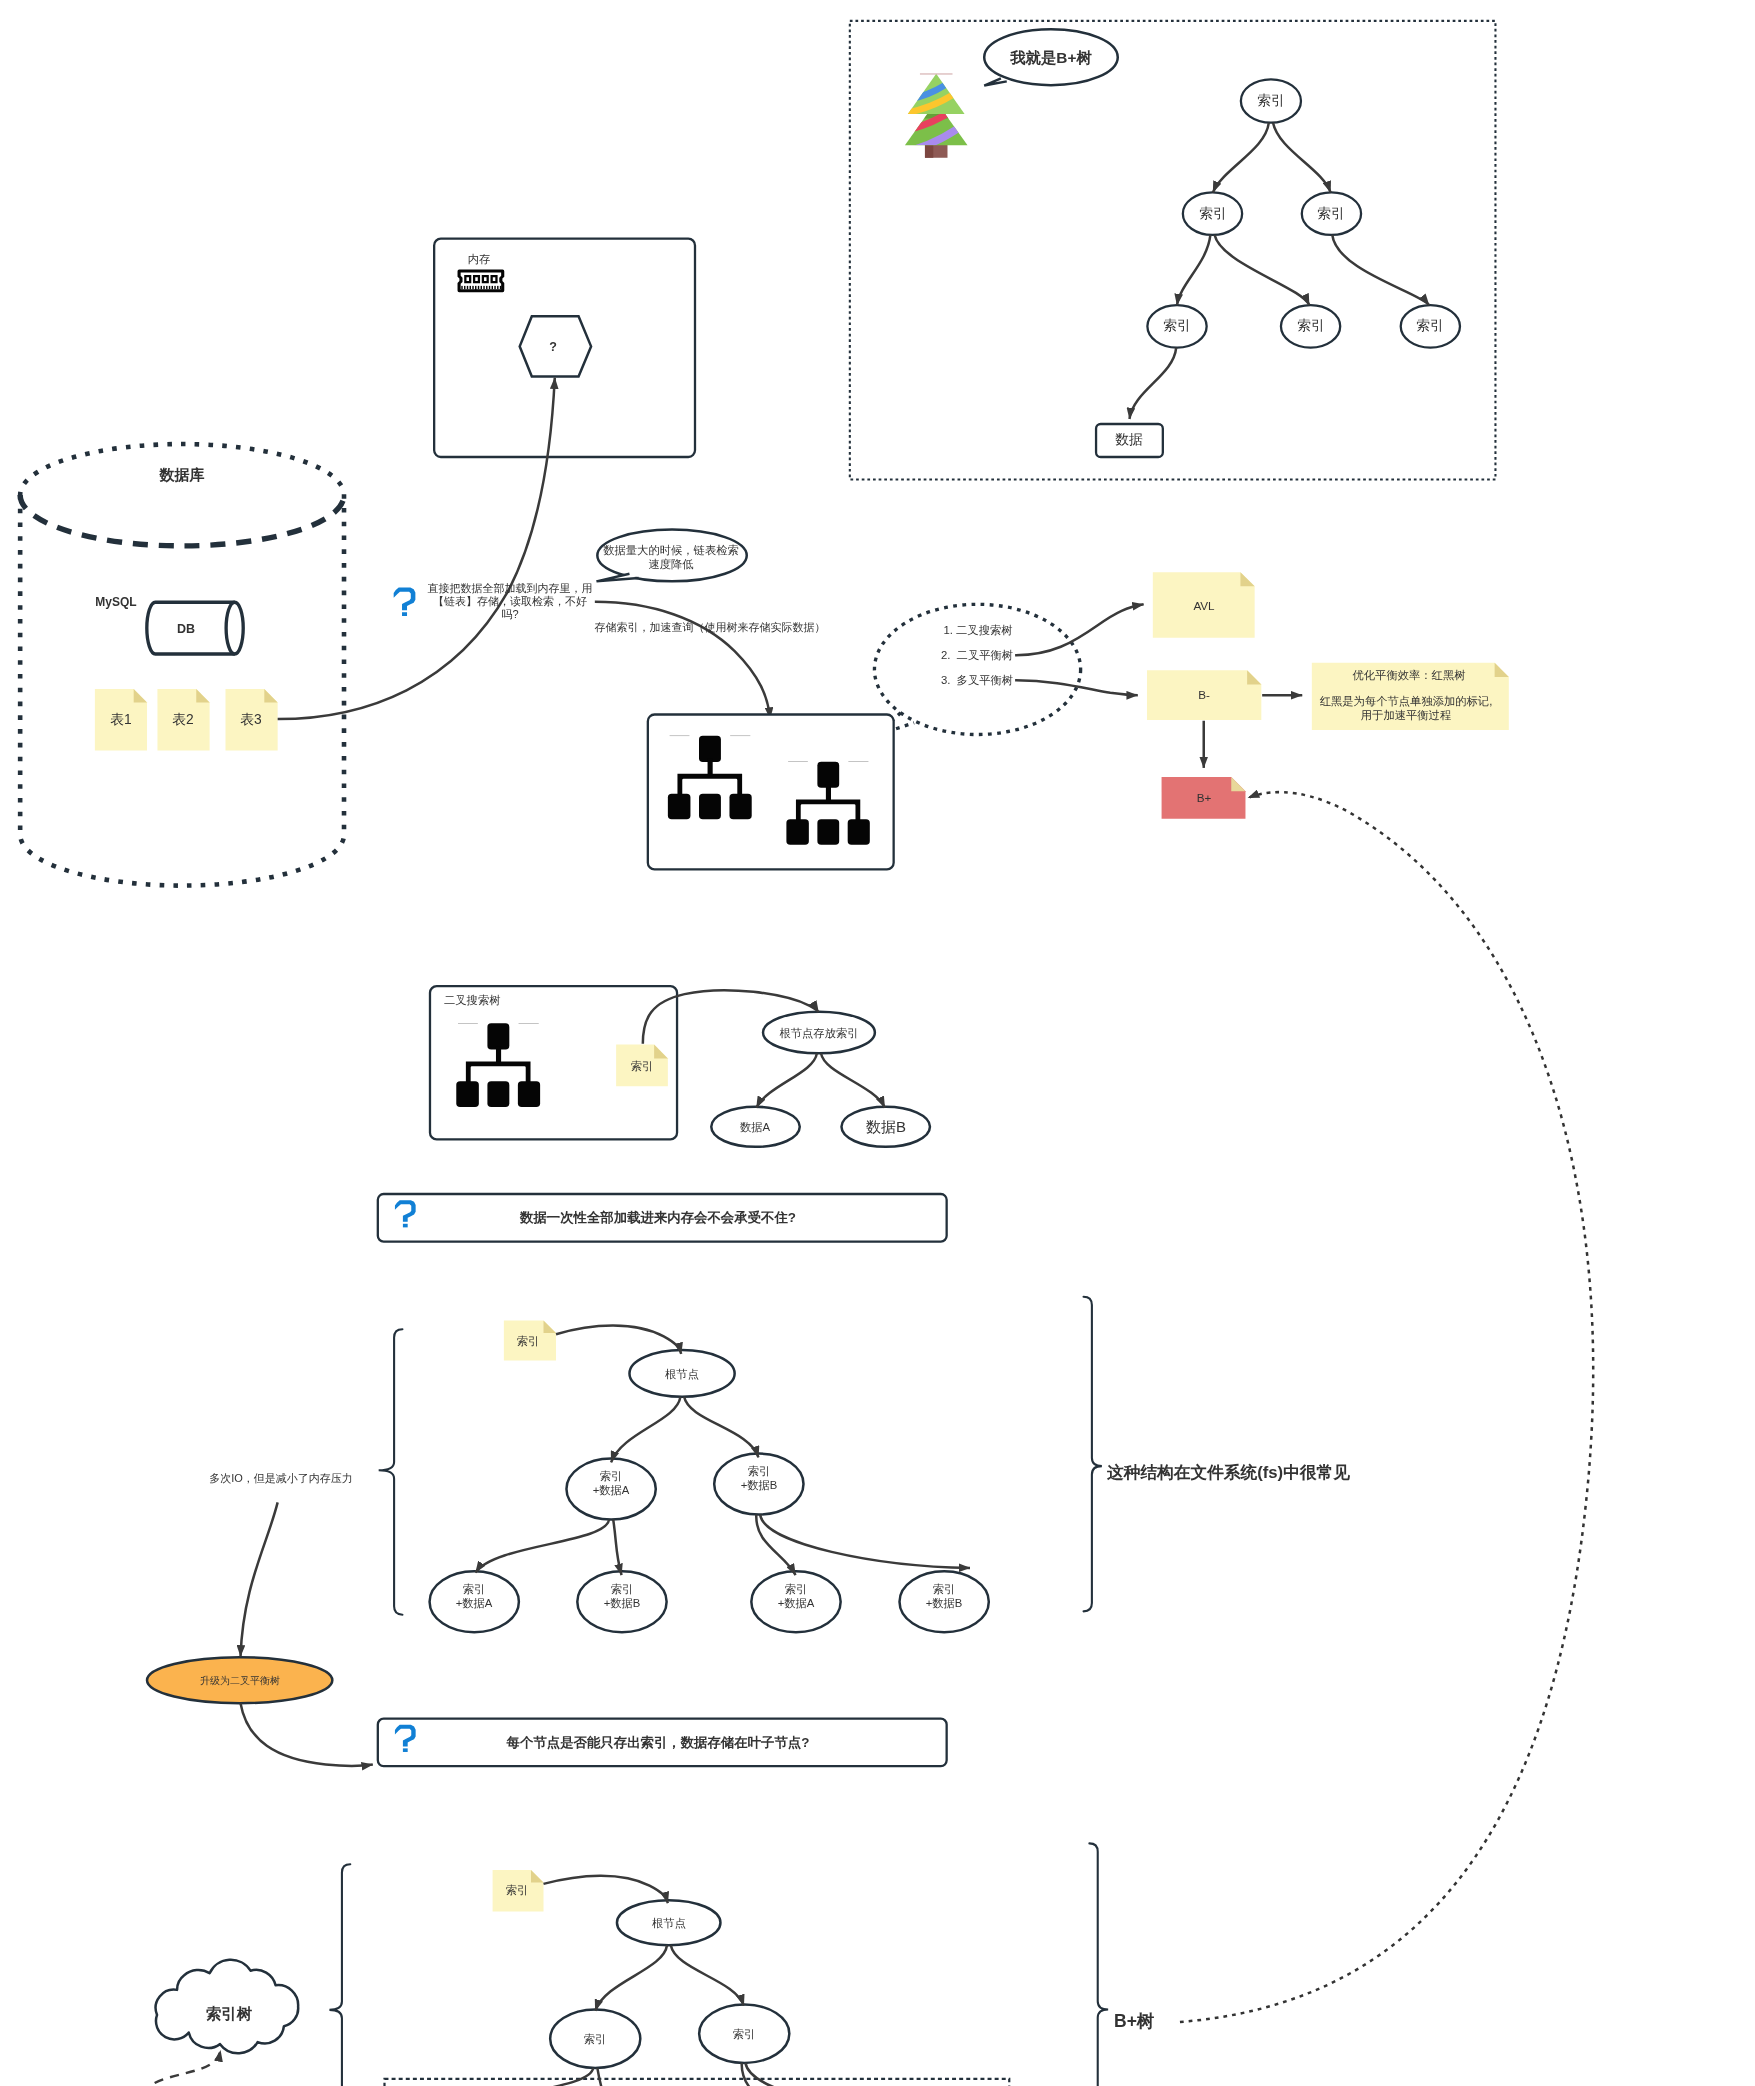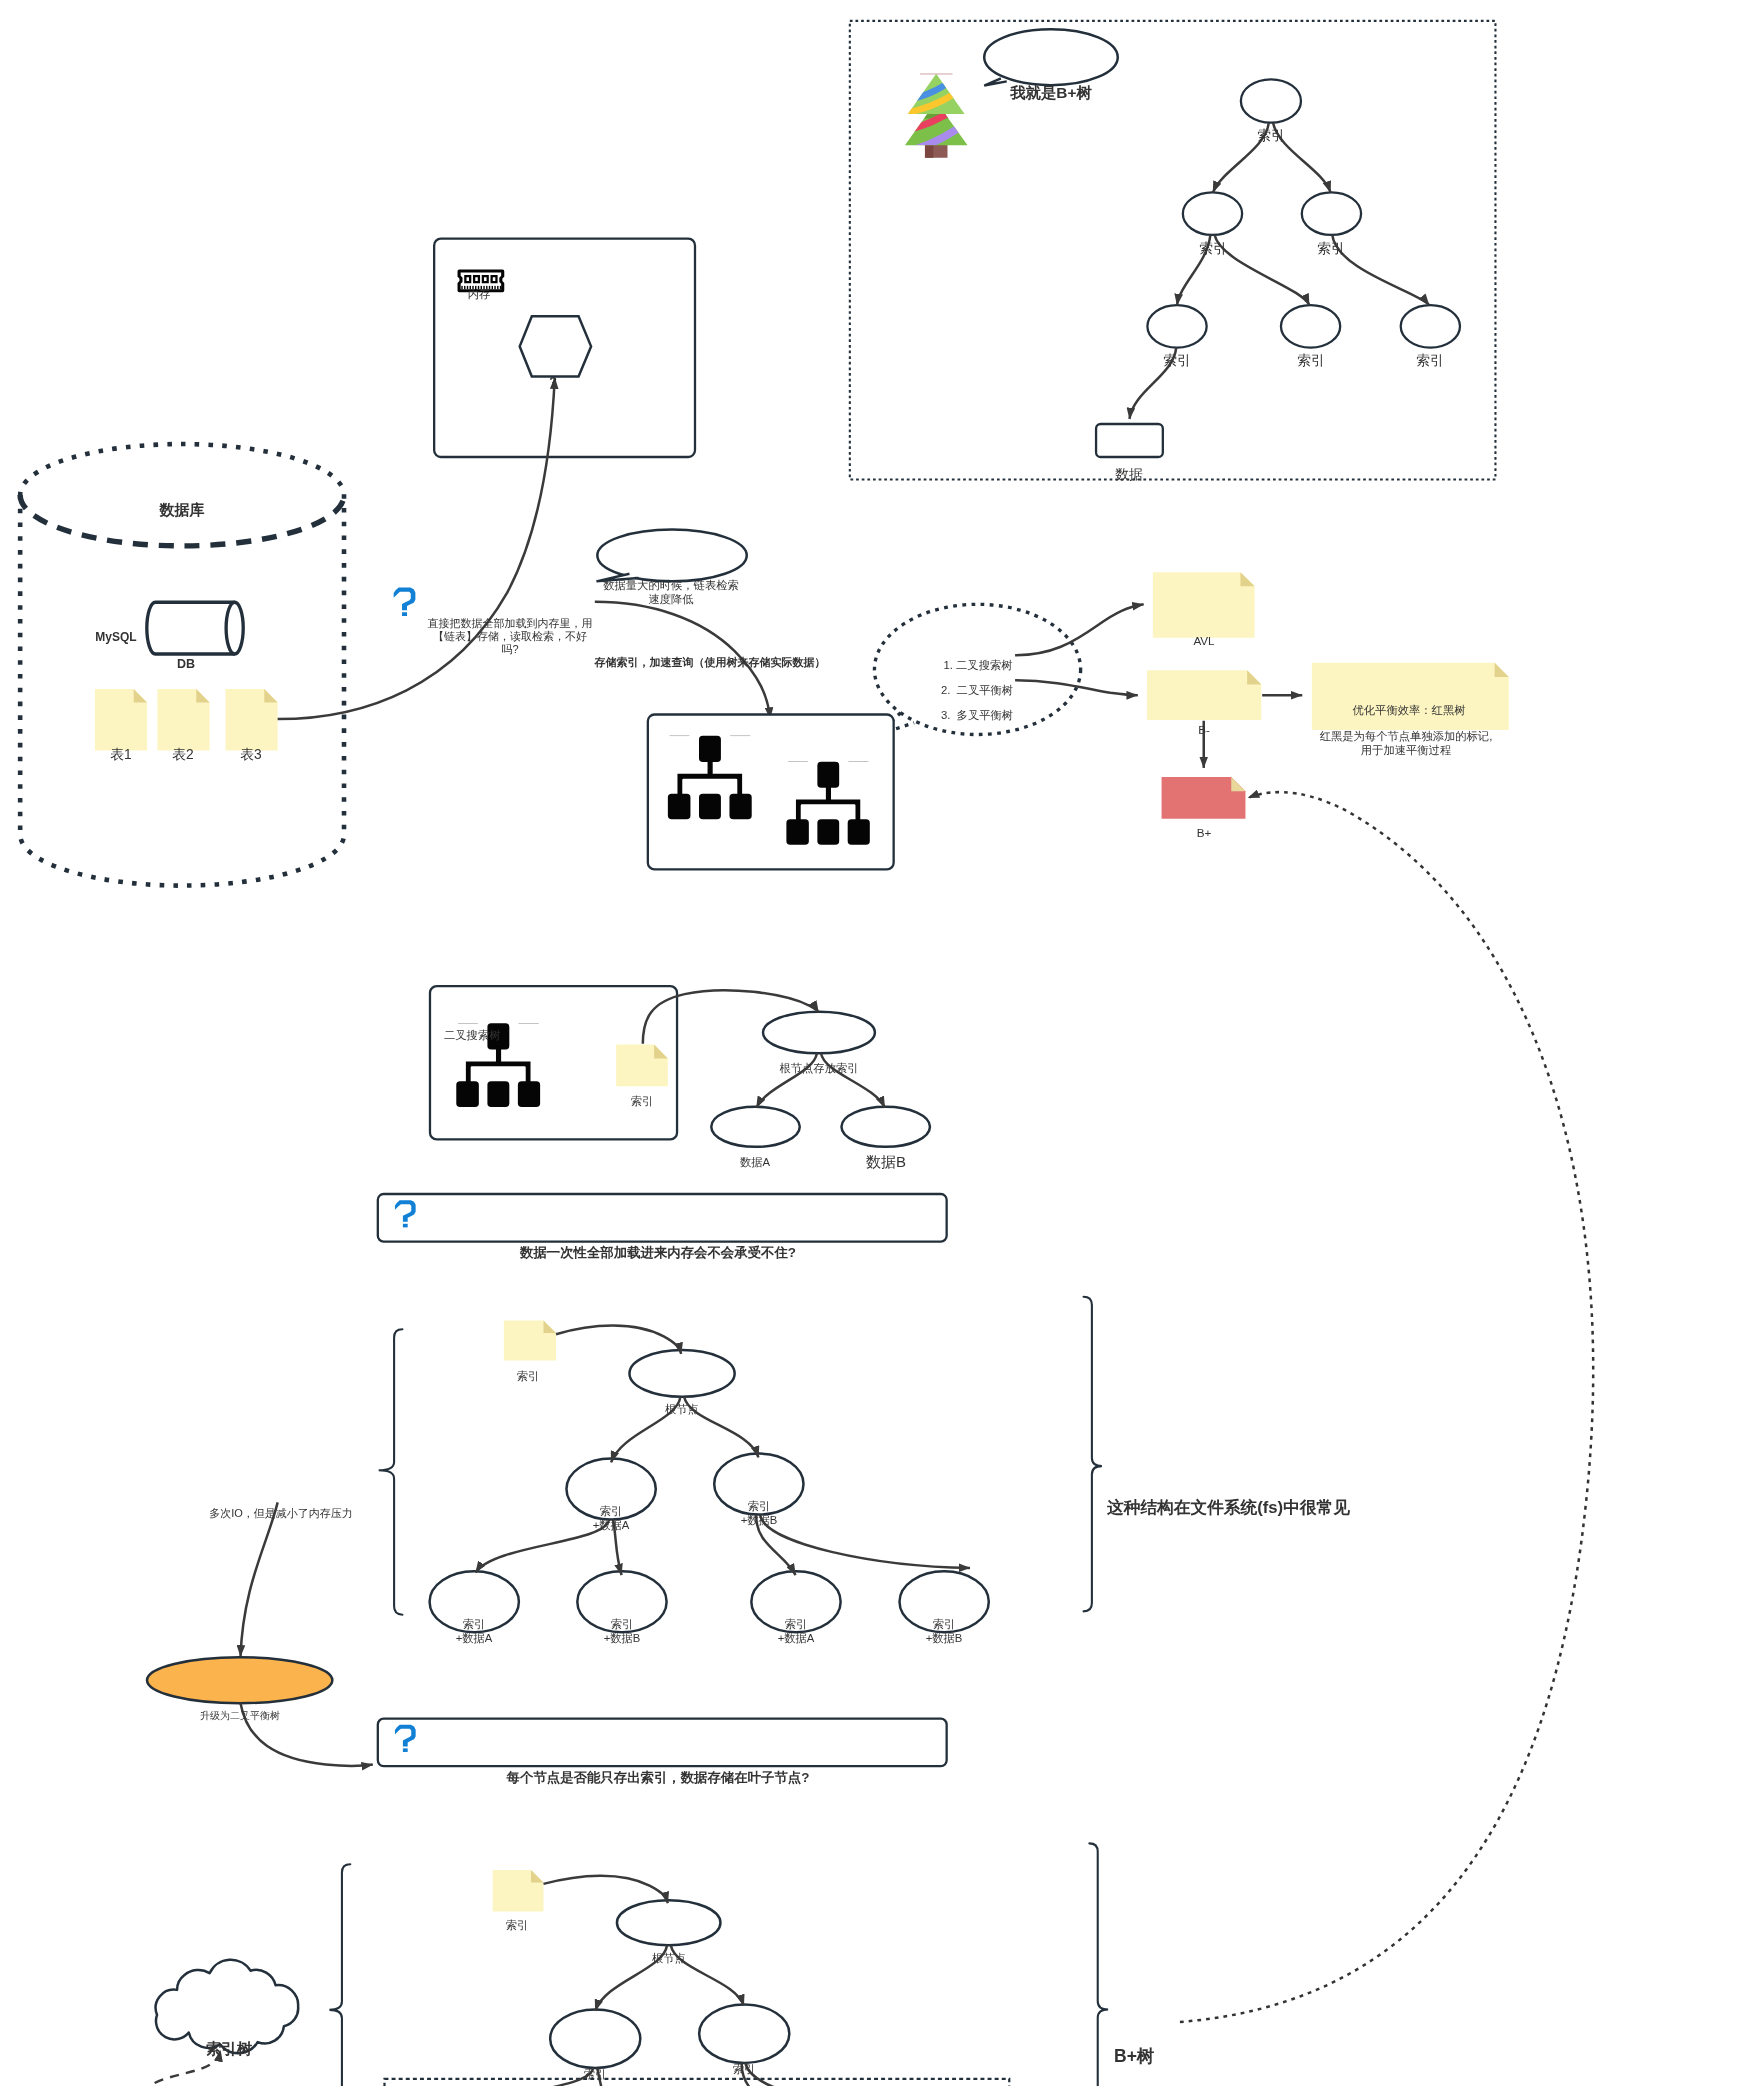--- a/index.html
+++ b/index.html
@@ -2,21 +2,21 @@
 <html style="font-size:6.7px"><head>
 <meta charset="utf-8">
 <title>MySQL Index B+ Tree Diagram</title>
 <style>
   html,body{margin:0;padding:0;background:#ffffff;}
   body{font-family:"Liberation Sans",sans-serif;-webkit-font-smoothing:antialiased;}
   #canvas{position:relative;width:1756px;height:2219px;background:#fff;overflow:hidden;}
   #svgroot{position:absolute;left:0;top:0;width:1756px;height:2219px;}
   
   .lbl{position:absolute;color:#333333;line-height:1.28;white-space:pre;
-       transform:translate(-50%,-50%);text-align:center;margin-top:35px;}
+       transform:translate(-50%,-50%);text-align:center;}
   .bold{font-weight:700;}
   .lft{transform:translate(0,-50%);text-align:left;}
 </style>
 </head>
 <body>
 
 <div id="canvas">
 <svg id="svgroot" viewBox="0 0 4207 5317" shape-rendering="geometricPrecision">
 <defs>
   <marker id="arr" viewBox="0 0 28 21" refX="27.2" refY="10.5" markerWidth="4.667" markerHeight="3.5" orient="auto-start-reverse" markerUnits="strokeWidth">
@@ -344,21 +344,21 @@
 <div class="lbl" style="left:1177px;top:326px;font-size:13.8px;">索引</div>
 <div class="lbl" style="left:1311px;top:326px;font-size:13.8px;">索引</div>
 <div class="lbl" style="left:1430px;top:326px;font-size:13.8px;">索引</div>
 <div class="lbl" style="left:1129px;top:440px;font-size:13.8px;">数据</div>
 
 <div class="lbl" style="left:510px;top:602px;font-size:11px;line-height:1.2;">直接把数据全部加载到内存里，用
 【链表】存储，读取检索，不好
 吗?</div>
 <div class="lbl" style="left:671px;top:557px;font-size:11.3px;line-height:1.26;">数据量大的时候，链表检索
 速度降低</div>
-<div class="lbl" style="left:710px;top:627px;font-size:11px;font-weight:bold;">存储索引，加速查询（使用树来存储实际数据）</div>
+<div class="lbl" style="left:710px;top:627px;font-size:11px;">存储索引，加速查询（使用树来存储实际数据）</div>
 <div class="lbl" style="left:978px;top:630px;font-size:11.3px;">1. 二叉搜索树</div>
 <div class="lbl" style="left:977px;top:655px;font-size:11.3px;">2.  二叉平衡树</div>
 <div class="lbl" style="left:977px;top:680px;font-size:11.3px;">3.  多叉平衡树</div>
 <div class="lbl" style="left:1204px;top:606px;font-size:11.7px;">AVL</div>
 <div class="lbl" style="left:1204px;top:695px;font-size:11.7px;">B-</div>
 <div class="lbl" style="left:1204px;top:798px;font-size:11.7px;">B+</div>
 <div class="lbl" style="left:1409px;top:675px;font-size:11.3px;text-align:center;">优化平衡效率：红黑树</div>
 <div class="lbl" style="left:1406px;top:709px;font-size:11.3px;line-height:1.2;">红黑是为每个节点单独添加的标记,
 用于加速平衡过程</div>
 

